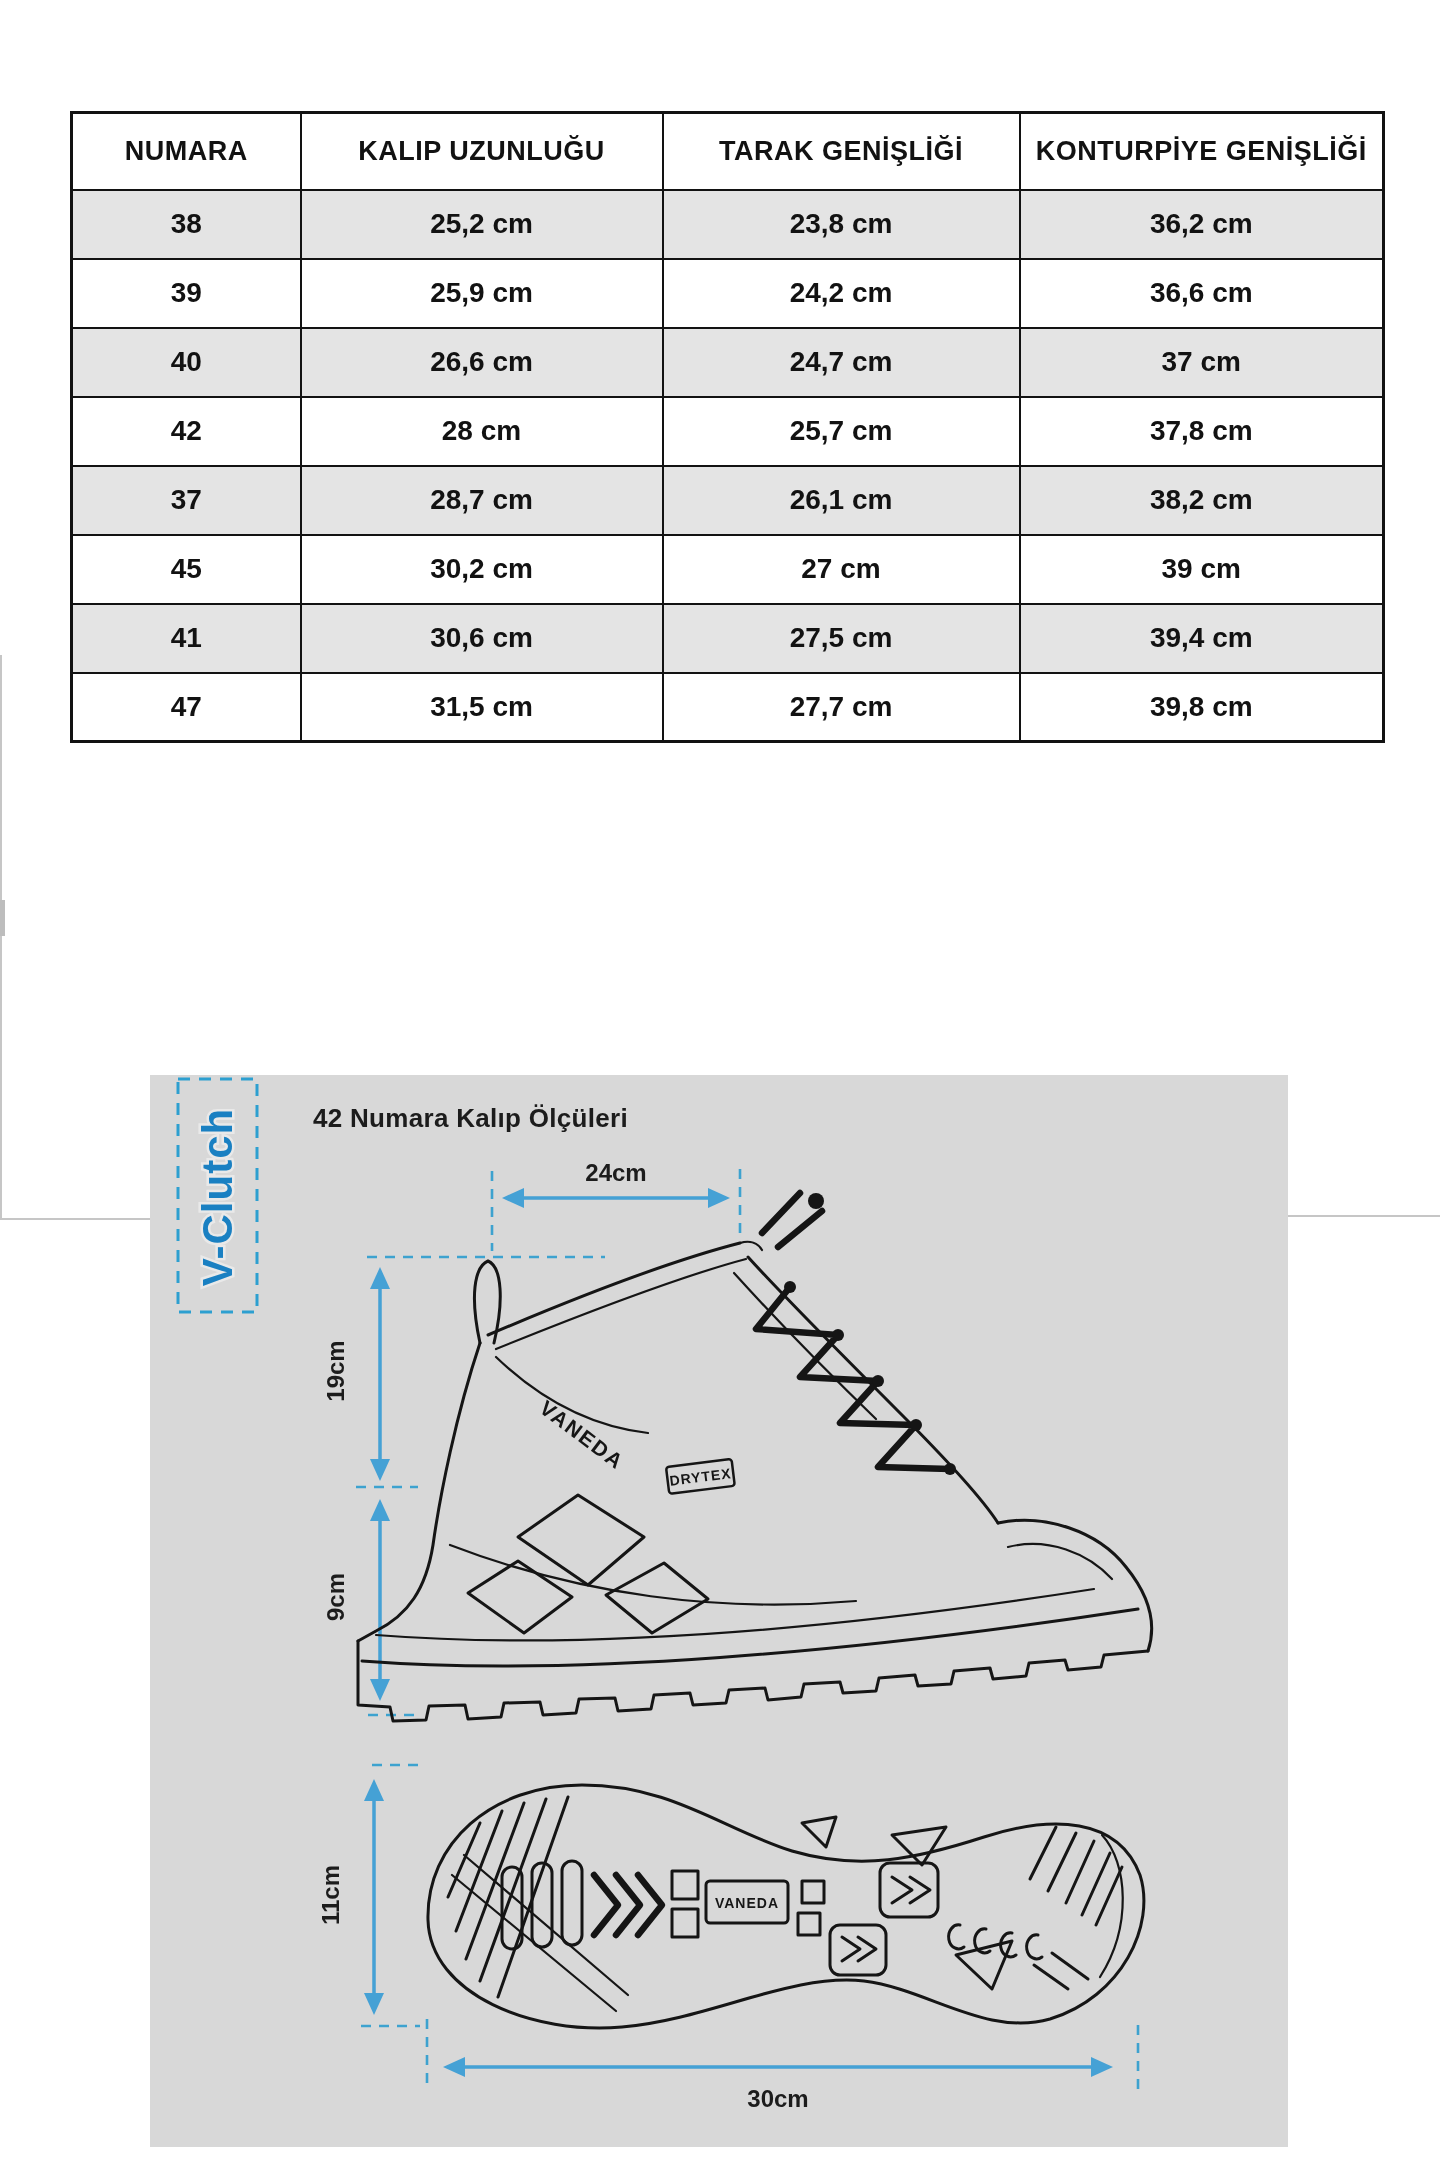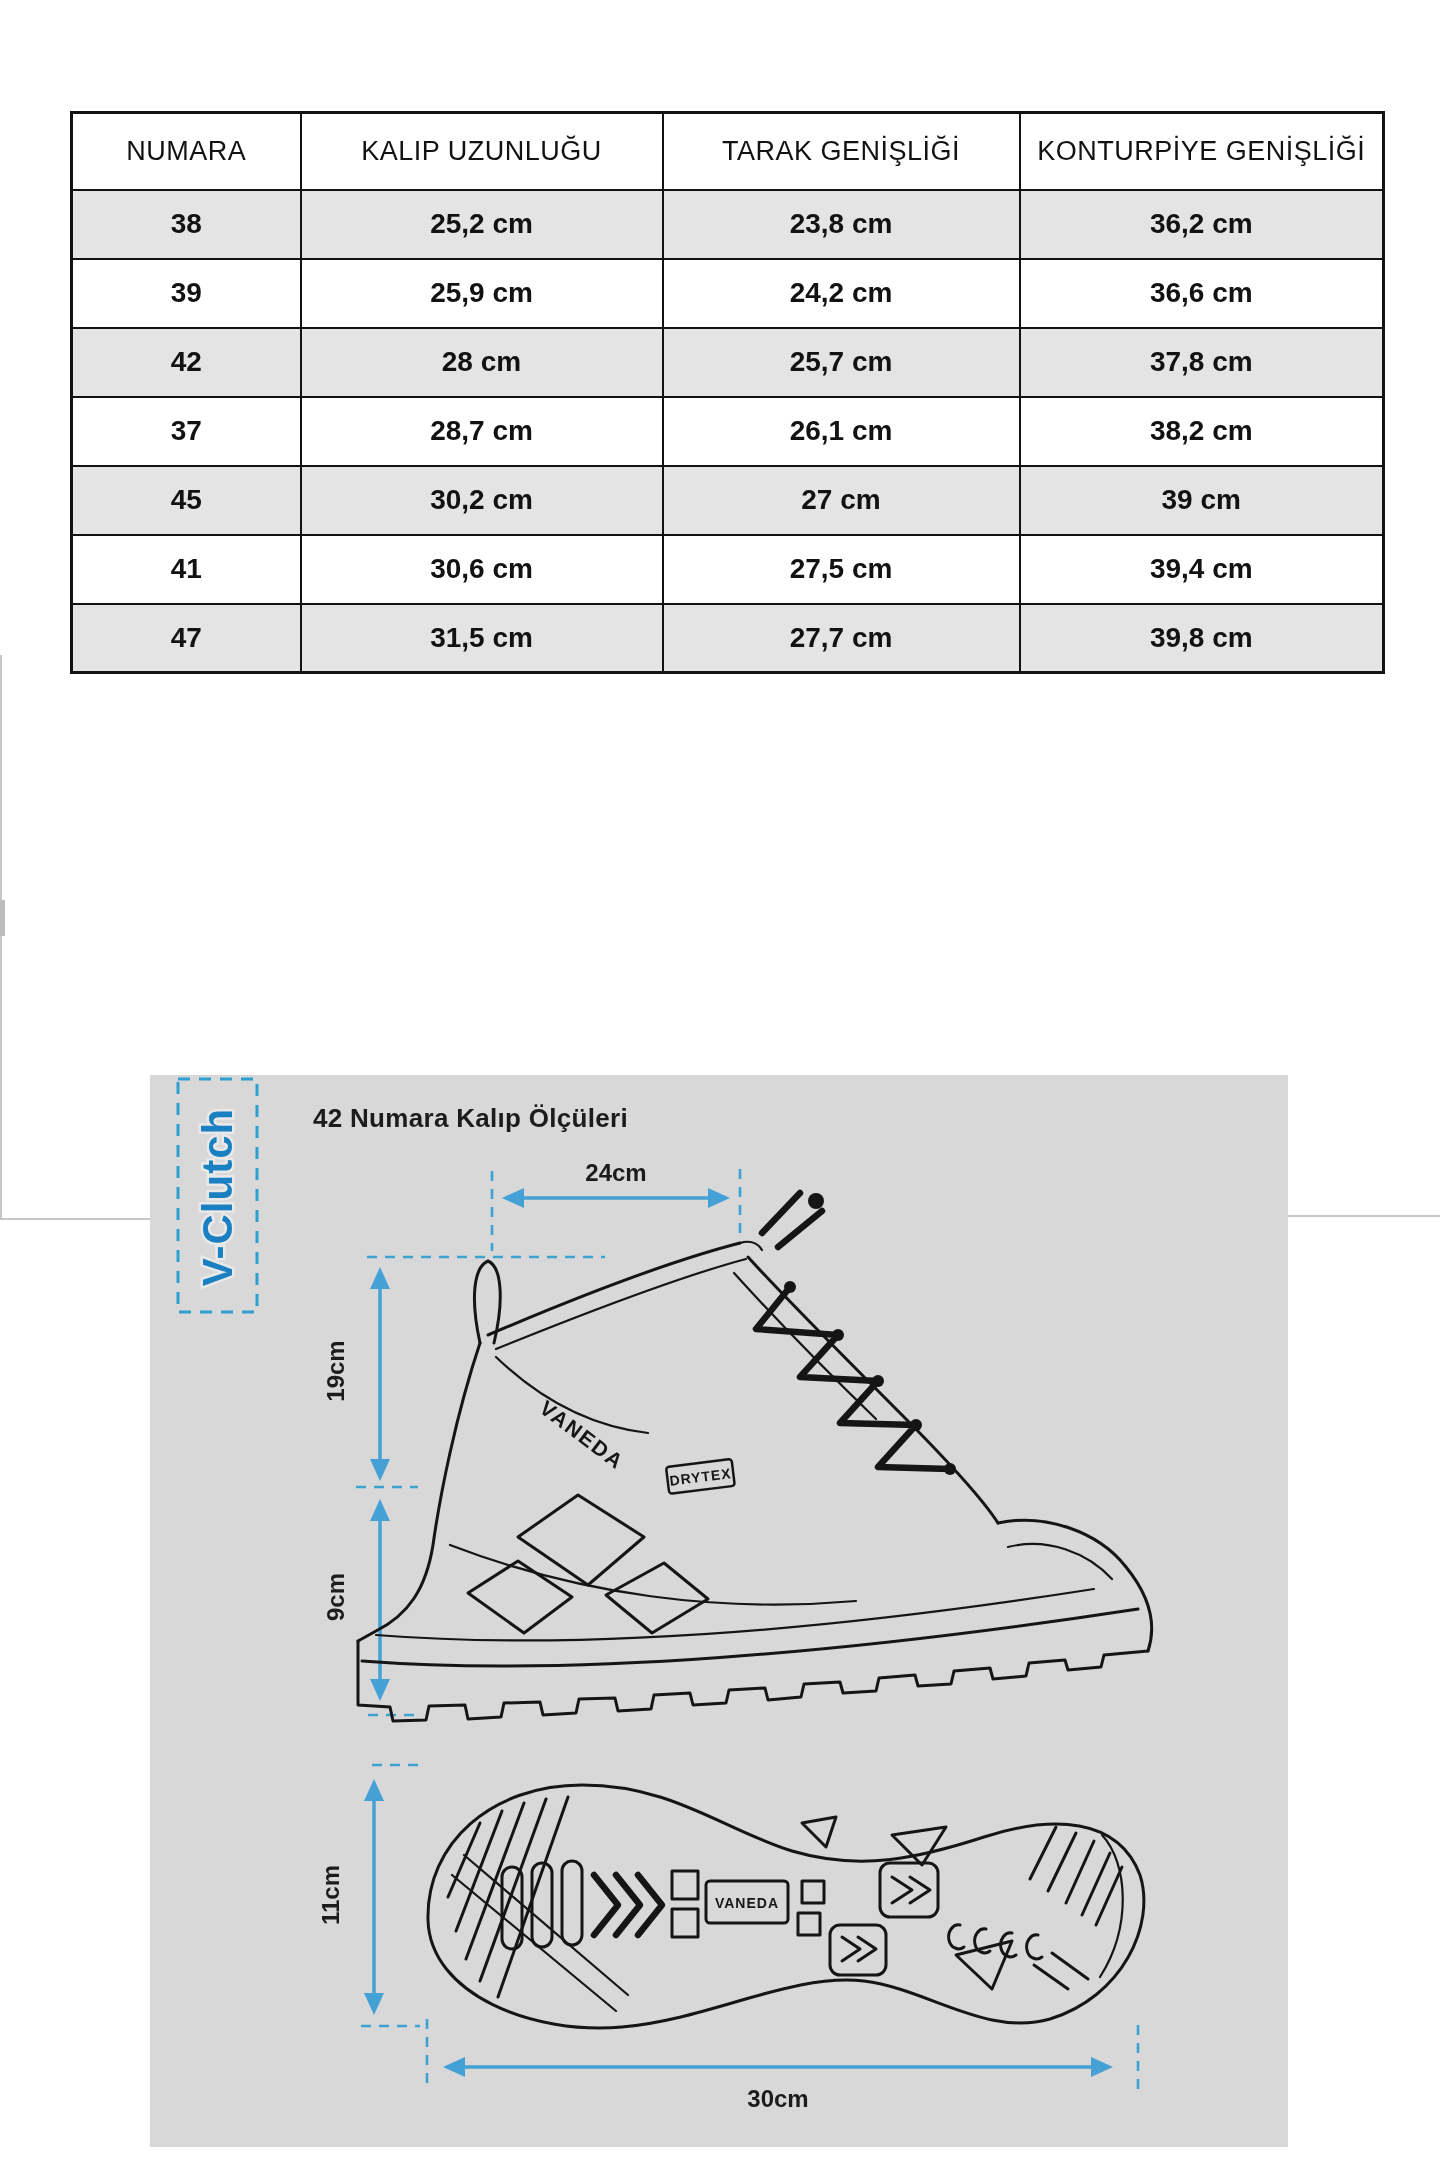--- a/index.html
+++ b/index.html
@@ -13,21 +13,21 @@
   table.size-table {
     position:absolute; left:70px; top:111px; width:1312px;
     border-collapse:collapse; table-layout:fixed;
     border:3px solid #121212;
   }
   .size-table th, .size-table td {
     border:2.5px solid #121212; text-align:center; vertical-align:middle;
     color:#121212; padding:0;
   }
   .size-table thead th {
-    height:77px; font-size:27px; font-weight:normal; letter-spacing:0.5px;
+    height:77px; font-size:27px; font-weight:bold; letter-spacing:0.5px;
     background:#ffffff;
   }
   .size-table tbody td { height:69px; font-size:28px; font-weight:bold;margin-top:40px; }
   .size-table tbody tr:nth-child(odd)  { background:#e4e4e4; }
   .size-table tbody tr:nth-child(even) { background:#ffffff; }
 
   
   .seam { position:absolute; background:#c6c6c6; }
 
   
@@ -76,20 +76,26 @@
         <td>23,8 cm</td>
         <td>36,2 cm</td>
       </tr>
       <tr>
         <td>39</td>
         <td>25,9 cm</td>
         <td>24,2 cm</td>
         <td>36,6 cm</td>
       </tr>
       <tr>
+        <td>40</td>
+        <td>26,6 cm</td>
+        <td>24,7 cm</td>
+        <td>37 cm</td>
+      </tr>
+      <tr>
         <td>42</td>
         <td>28 cm</td>
         <td>25,7 cm</td>
         <td>37,8 cm</td>
       </tr>
       <tr>
         <td>37</td>
         <td>28,7 cm</td>
         <td>26,1 cm</td>
         <td>38,2 cm</td>

